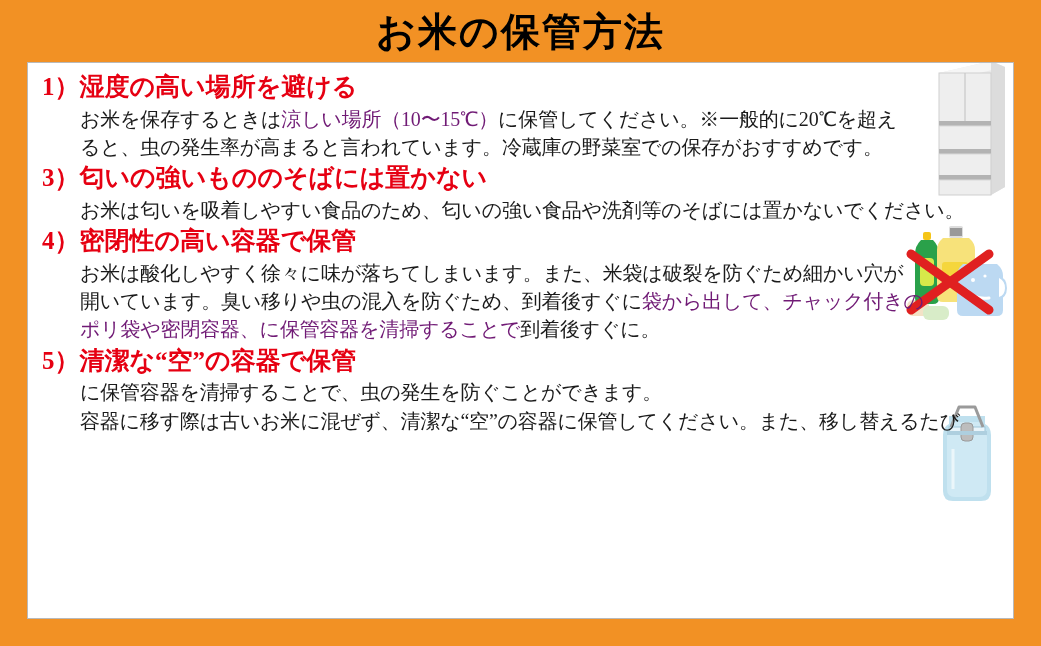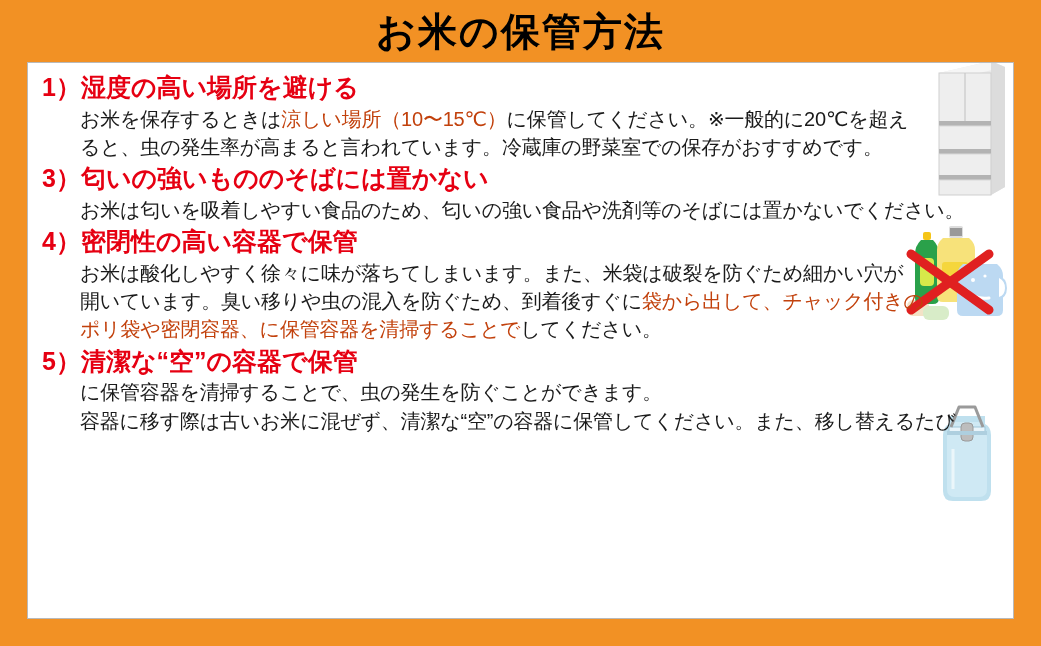--- a/index.html
+++ b/index.html
@@ -34,39 +34,40 @@
   }
   .sections{
     position:absolute;
     left:0;top:0;
     width:987px;
     padding:8px 10px 0 10px;
     box-sizing:border-box;
   }
   .section{
     margin-bottom:1px;
+    font-family:Liberation Serif, serif;
   }
   .sec-head{
     color:#E60012;
     font-weight:bold;
     font-size:25px;
     line-height:1.30;
     letter-spacing:0px;
     white-space:nowrap;
     margin:0 0 1px 4px;
   }
   .sec-body{
     color:#1a1a1a;
     font-size:20px;
     line-height:1.42;
     margin-left:42px;
     letter-spacing:-0.2px;
     white-space:nowrap;
   }
-  .sec-body .r{color:#c2410c;}
+  .sec-body .r{color:#701a75;}
   .sec-body .line{display:block;}
 
   
   .art{position:absolute;}
 
   .fridge{right:6px;top:-4px;width:76px;height:140px;}
   .bottles{right:0px;top:155px;width:112px;height:112px;}
   .jar{right:10px;top:336px;width:72px;height:108px;}
 </style>
 </head>
@@ -152,21 +153,21 @@
         </div>
       </div>
 
       <div class="section">
         <div class="sec-head">
           <span>4）</span><span>密閉性の高い容器で保管</span>
         </div>
         <div class="sec-body">
           <span class="line"><span>お米は酸化しやすく徐々に味が落ちてしまいます。また、米袋は破裂を防ぐため細かい穴が</span></span>
           <span class="line"><span>開いています。臭い移りや虫の混入を防ぐため、到着後すぐに</span><span class="r">袋から出して、チャック付きの</span></span>
-          <span class="line"><span class="r">ポリ袋や密閉容器、に保管容器を清掃することで</span><span>してください。</span></span>
+          <span class="line"><span class="r">ポリ袋や密閉容器、に保管容器を清掃することで</span><span>到着後すぐに。</span></span>
         </div>
       </div>
 
       <div class="section">
         <div class="sec-head">
           <span>5）</span><span>清潔な“空”の容器で保管</span>
         </div>
         <div class="sec-body">
           <span class="line"><span>に保管容器を清掃することで、虫の発生を防ぐことができます。</span></span>
           <span class="line"><span>容器に移す際は古いお米に混ぜず、清潔な“空”の容器に保管してください。また、移し替えるたび</span></span>

